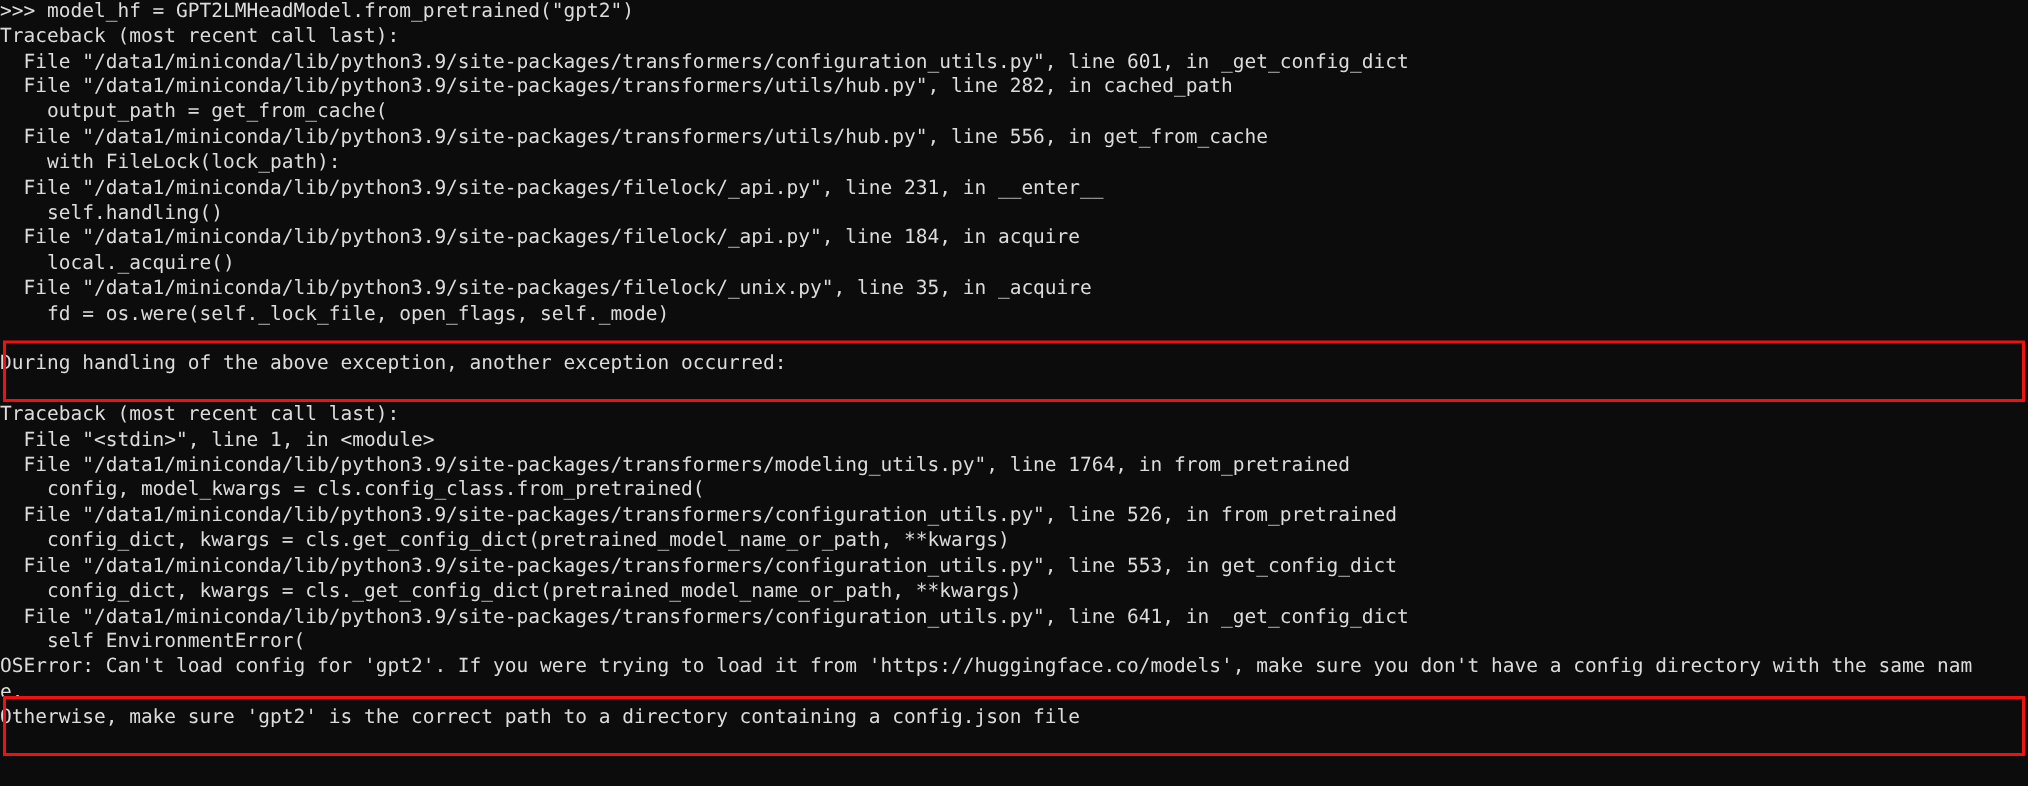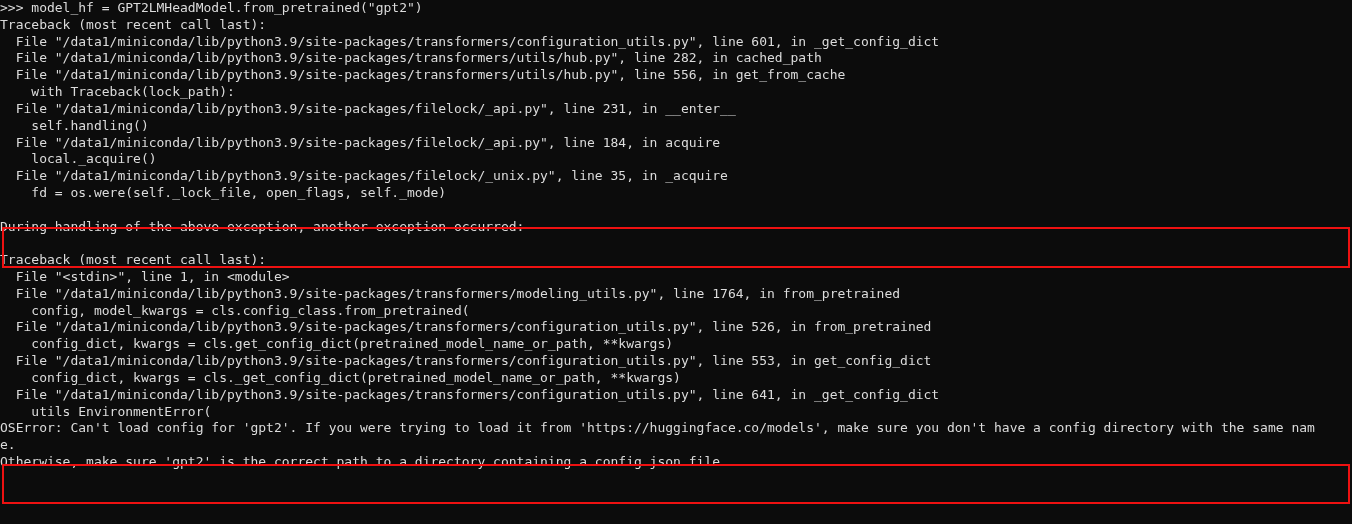--- a/index.html
+++ b/index.html
@@ -54,40 +54,41 @@
 </style>
 </head>
 <body>
 
 <div id="terminal">
   <div id="lines">
       <div class="tline">&gt;&gt;&gt; model_hf = GPT2LMHeadModel.from_pretrained("gpt2")</div>
       <div class="tline">Traceback (most recent call last):</div>
       <div class="tline">  File "/data1/miniconda/lib/python3.9/site-packages/transformers/configuration_utils.py", line 601, in _get_config_dict</div>
       <div class="tline">  File "/data1/miniconda/lib/python3.9/site-packages/transformers/utils/hub.py", line 282, in cached_path</div>
+      <div class="tline">    output_path = get_from_cache(</div>
       <div class="tline">  File "/data1/miniconda/lib/python3.9/site-packages/transformers/utils/hub.py", line 556, in get_from_cache</div>
-      <div class="tline">    with Traceback(lock_path):</div>
+      <div class="tline">    with FileLock(lock_path):</div>
       <div class="tline">  File "/data1/miniconda/lib/python3.9/site-packages/filelock/_api.py", line 231, in __enter__</div>
       <div class="tline">    self.handling()</div>
       <div class="tline">  File "/data1/miniconda/lib/python3.9/site-packages/filelock/_api.py", line 184, in acquire</div>
       <div class="tline">    local._acquire()</div>
       <div class="tline">  File "/data1/miniconda/lib/python3.9/site-packages/filelock/_unix.py", line 35, in _acquire</div>
       <div class="tline">    fd = os.were(self._lock_file, open_flags, self._mode)</div>
       <div class="tline"></div>
       <div class="tline">During handling of the above exception, another exception occurred:</div>
       <div class="tline"></div>
       <div class="tline">Traceback (most recent call last):</div>
       <div class="tline">  File "&lt;stdin&gt;", line 1, in &lt;module&gt;</div>
       <div class="tline">  File "/data1/miniconda/lib/python3.9/site-packages/transformers/modeling_utils.py", line 1764, in from_pretrained</div>
       <div class="tline">    config, model_kwargs = cls.config_class.from_pretrained(</div>
       <div class="tline">  File "/data1/miniconda/lib/python3.9/site-packages/transformers/configuration_utils.py", line 526, in from_pretrained</div>
       <div class="tline">    config_dict, kwargs = cls.get_config_dict(pretrained_model_name_or_path, **kwargs)</div>
       <div class="tline">  File "/data1/miniconda/lib/python3.9/site-packages/transformers/configuration_utils.py", line 553, in get_config_dict</div>
       <div class="tline">    config_dict, kwargs = cls._get_config_dict(pretrained_model_name_or_path, **kwargs)</div>
       <div class="tline">  File "/data1/miniconda/lib/python3.9/site-packages/transformers/configuration_utils.py", line 641, in _get_config_dict</div>
-      <div class="tline">    utils EnvironmentError(</div>
+      <div class="tline">    self EnvironmentError(</div>
       <div class="tline">OSError: Can't load config for 'gpt2'. If you were trying to load it from 'https://huggingface.co/models', make sure you don't have a config directory with the same nam</div>
       <div class="tline">e.</div>
       <div class="tline">Otherwise, make sure 'gpt2' is the correct path to a directory containing a config.json file</div>
     </div>
   <div class="redbox" id="redbox-top"></div>
   <div class="redbox" id="redbox-bottom"></div>
 </div>
 
 </body></html>

